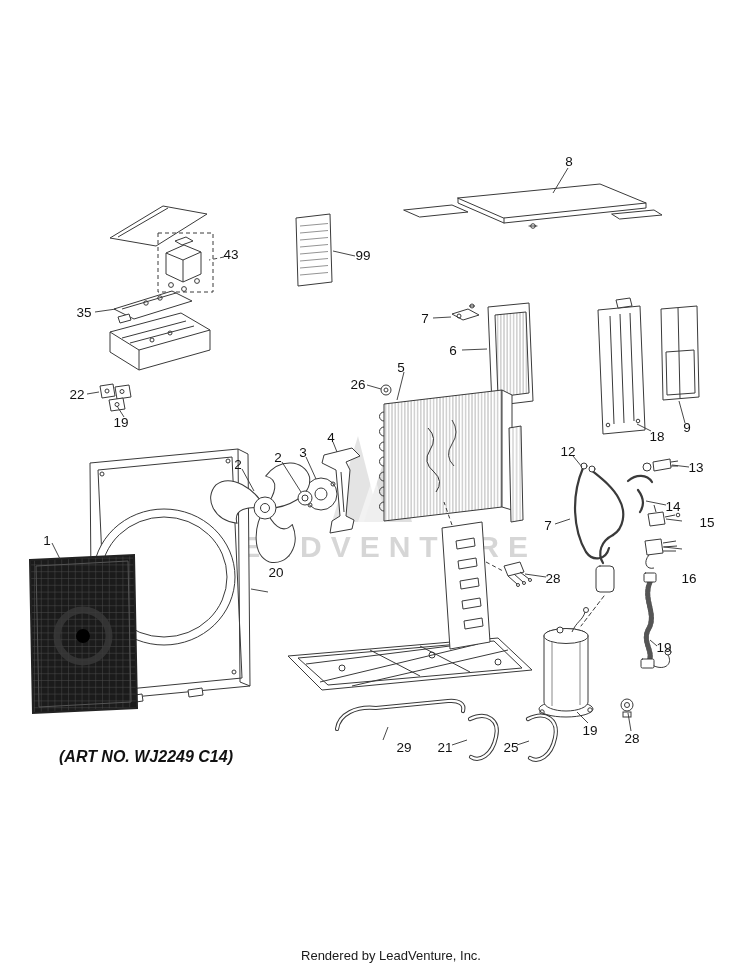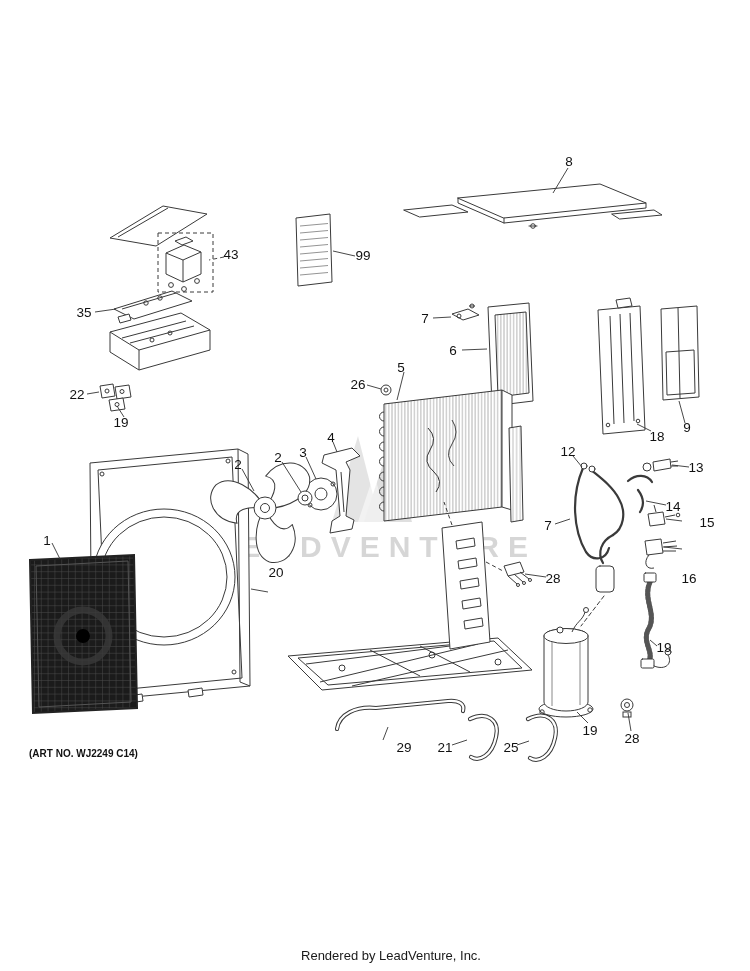--- a/index.html
+++ b/index.html
@@ -6,21 +6,21 @@
   .page{position:relative;width:750px;height:971px;background:#fff;overflow:hidden;
         font-family:"Liberation Sans",sans-serif;}
   .watermark{position:absolute;inset:0;z-index:1;}
   .wm-text{position:absolute;left:375px;top:547px;transform:translate(-50%,-50%);
            font-size:30px;font-weight:700;letter-spacing:9px;color:#cdcdcd;opacity:.8;
            white-space:nowrap;}
   .wm-logo{position:absolute;left:328px;top:424px;opacity:.7;}
   .diagram{position:absolute;inset:0;z-index:2;}
   .callout{position:absolute;z-index:3;transform:translate(-50%,-50%);
            font-size:13.5px;color:#111;white-space:nowrap;}
-  .art-no{position:absolute;left:29px;top:748px;z-index:3;font-size:10px;font-weight:600;color:#111;}
+  .art-no{position:absolute;left:59px;top:748px;z-index:3;font-size:16px;font-weight:600;color:#111;font-style:italic;}
   .footer{position:absolute;left:0;right:0;top:948px;z-index:3;text-align:center;
           font-size:13px;color:#1a1a1a;padding-left:32px;}
   .dash{stroke-dasharray:4,3;}
 </style>
 </head>
 <body>
 
 <div class="page">
 
   <div class="watermark">

